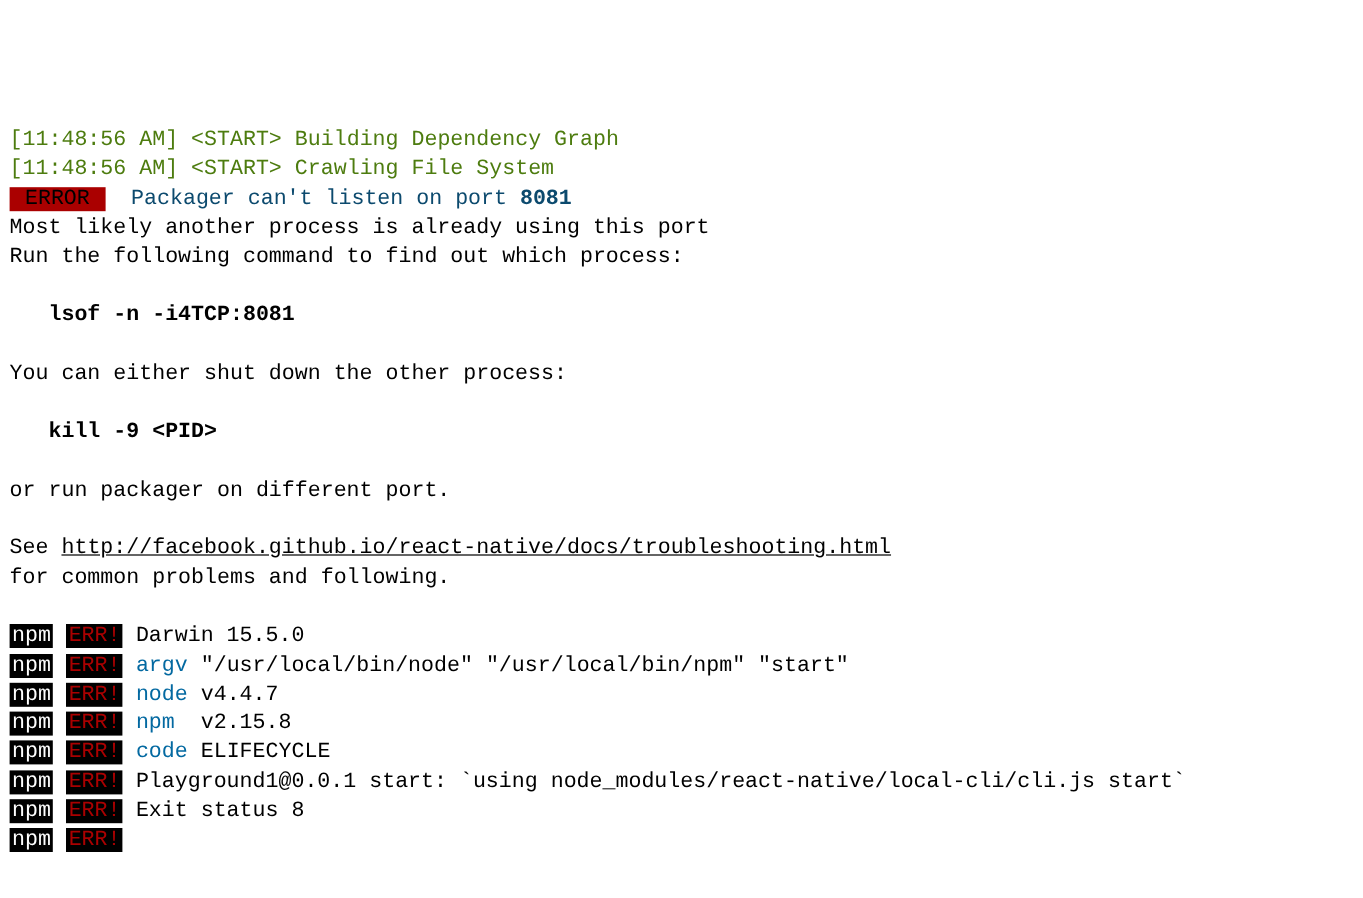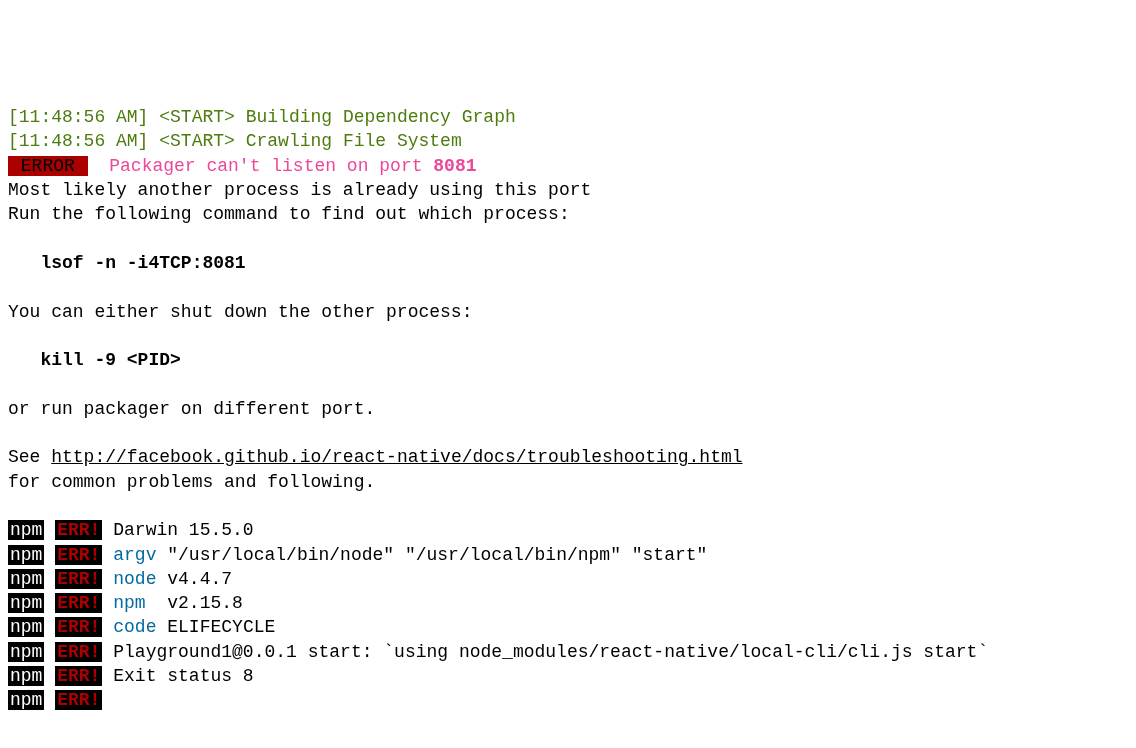--- a/index.html
+++ b/index.html
@@ -7,39 +7,39 @@
       font-size: 18px;
       line-height: 1.35;
       margin: 0;
       padding: 8px;
       background: #fff;
       color: #000;
       white-space: pre-wrap;
       word-wrap: break-word;
     }
     .gray { color: #4d7c0f; }
-    .red { color: #ec4899; }
+    .red { color: #0c4a6e; }
     .magenta { color: #0369a1; }
     .bold { font-weight: bold; text-align: right; }
     .underline { text-decoration: underline; }
     .bg-red-black {
       background: #a00;
       color: #000;
       font-weight: normal;
       padding: 0 2px;
     }
     .bg-black-white {
       background: #000;
       color: #fff;
       padding: 0 2px;
     }
     .bg-black-red {
       background: #000;
       color: #a00;
-      font-weight: bold;
+      font-weight: normal;
       padding: 0 2px;
     }
   </style>
 </head>
 <body>
 
 
 
 <div><span class="gray"><span>[11:48:56 AM]</span> <span>&lt;START&gt;</span> <span>Building Dependency Graph</span></span>
 <span class="gray"><span>[11:48:56 AM]</span> <span>&lt;START&gt;</span> <span>Crawling File System</span></span>

